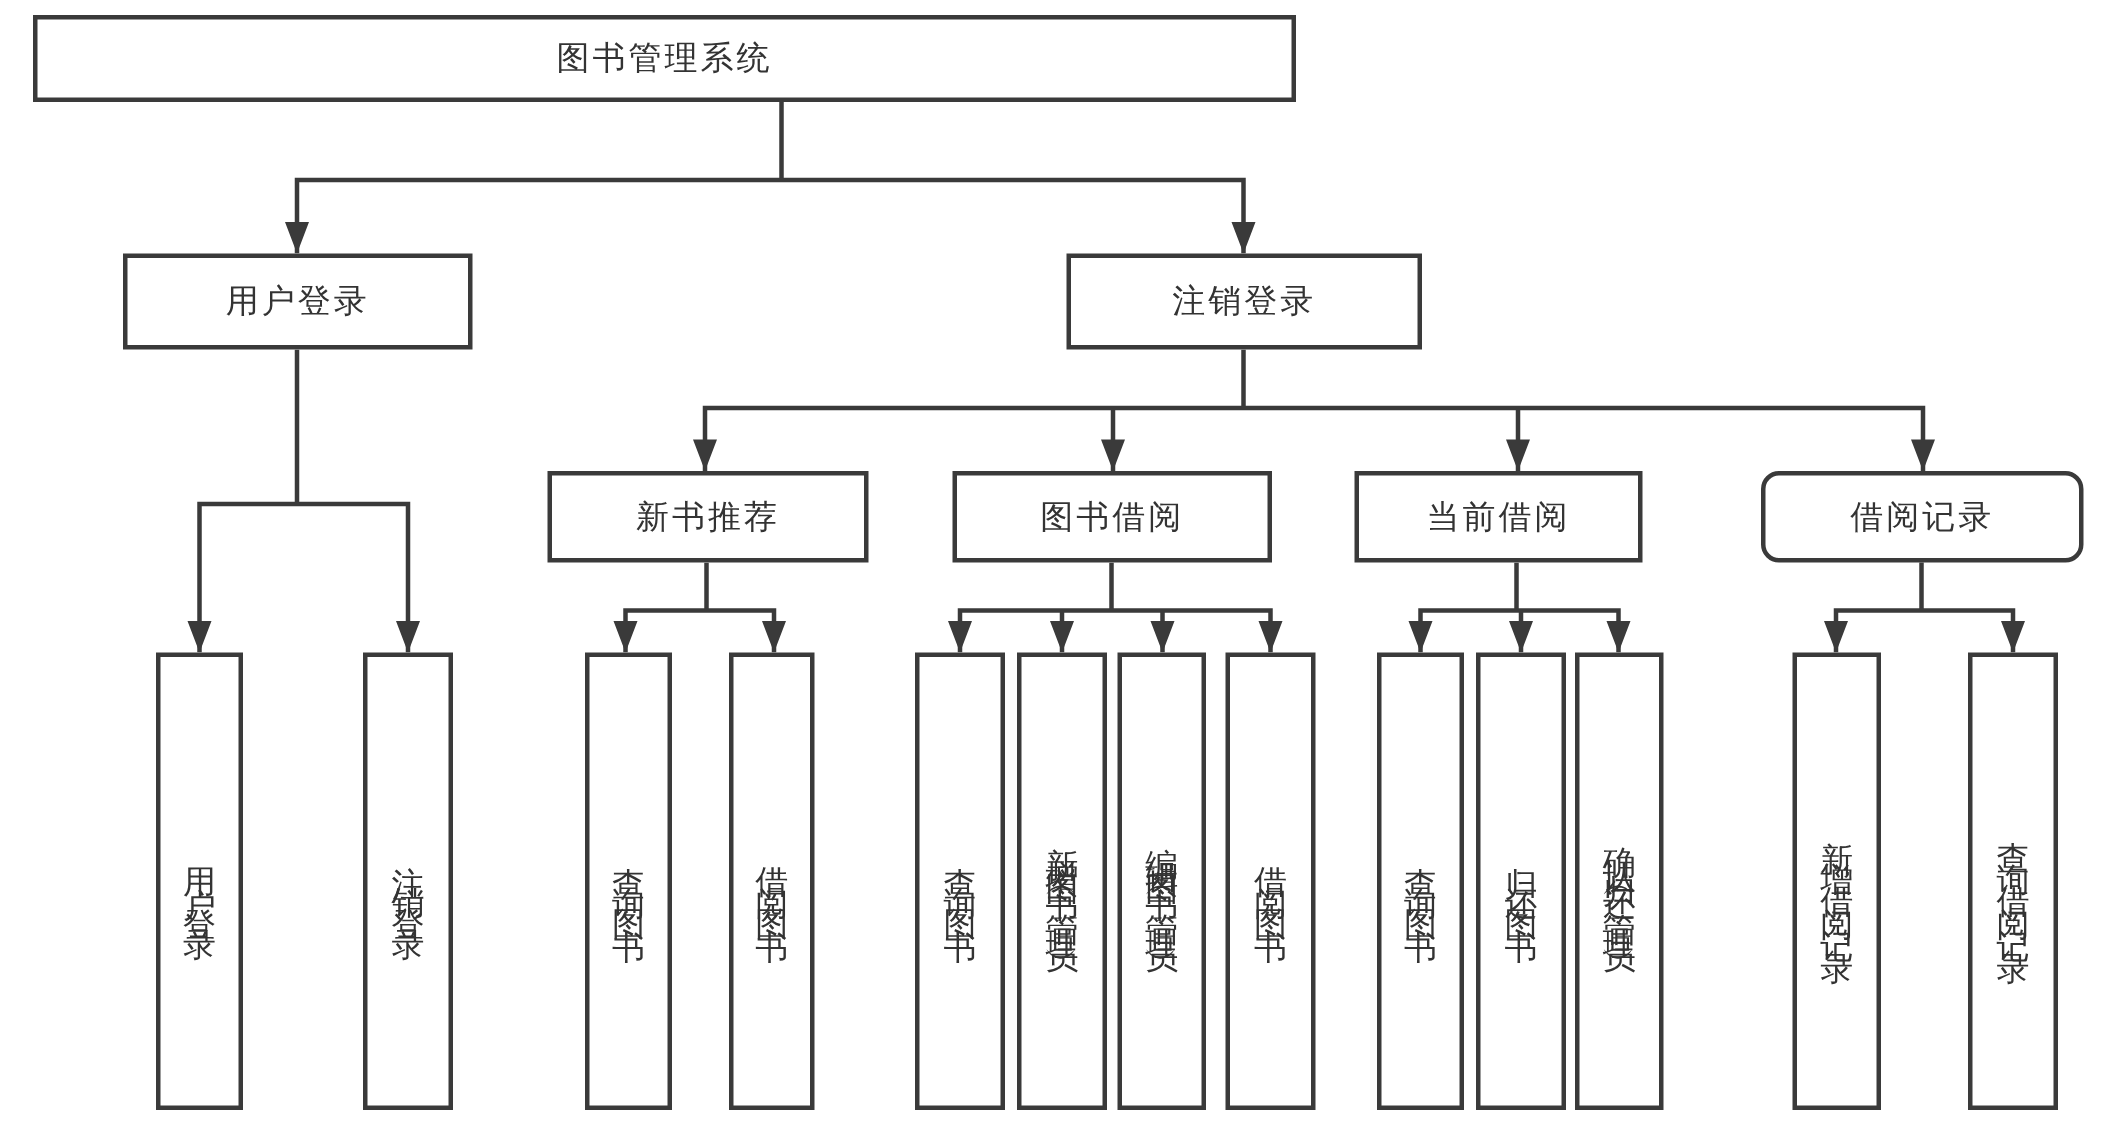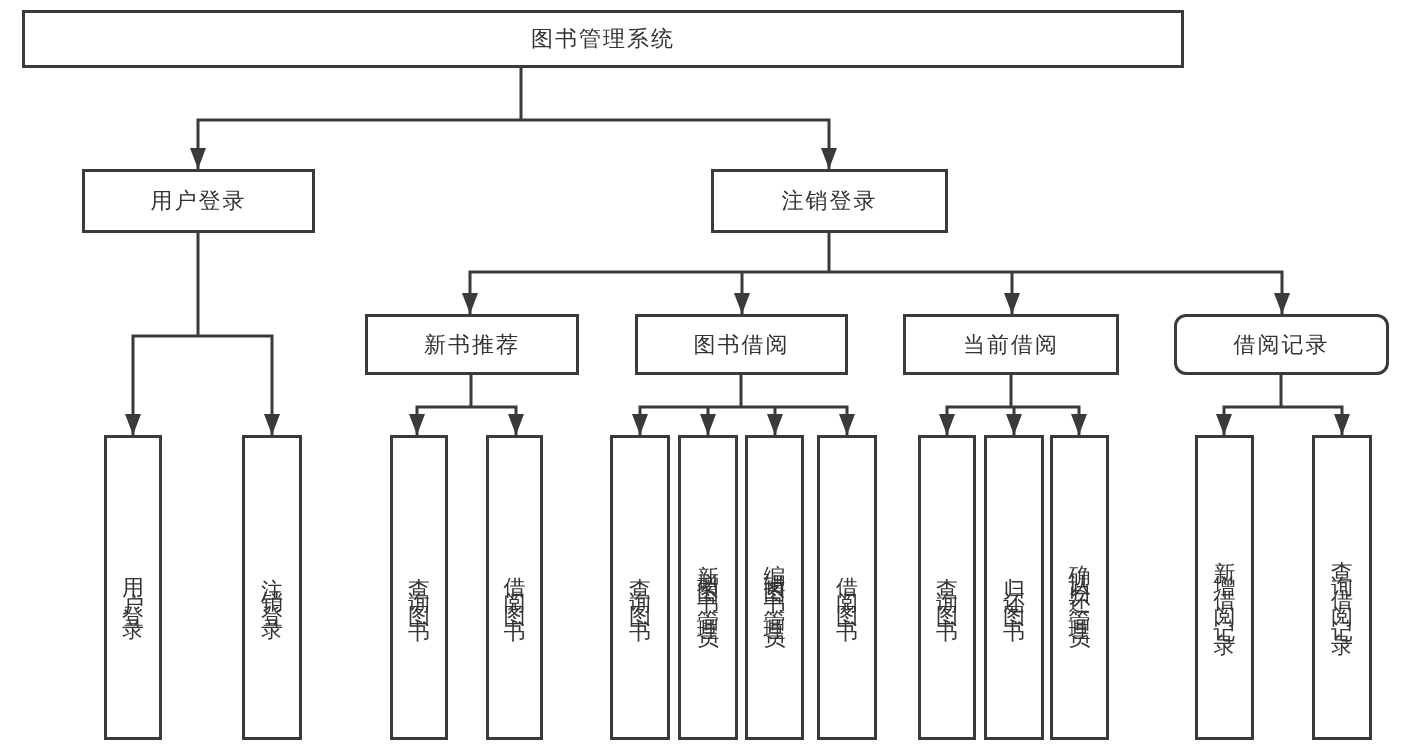--- a/index.html
+++ b/index.html
@@ -20,26 +20,26 @@
     color:var(--text);font-size:22px;font-weight:500;letter-spacing:2px;z-index:2;
   }
   .leaf{top:435px;height:305px;}
   .vtext{
     writing-mode:vertical-rl;text-orientation:mixed;
     font-size:22px;letter-spacing:14px;line-height:1;color:var(--text);
   }
   .vtext.ls-mid{letter-spacing:15px;}
   .vtext.ls-long{letter-spacing:9px;}
   
-  #root  {left:22px; top:10px; width:1162px;height:58px;}
+  #root  {left:22px; top:10px; width:842px;height:58px;}
   #n-user{left:82px; top:169px;width:233px;height:64px;}
   #n-mgmt{left:711px;top:169px;width:237px;height:64px;}
   #n-rec {left:365px;top:314px;width:214px;height:61px;}
   #n-bb  {left:635px;top:314px;width:213px;height:61px;font-family:Liberation Mono, monospace;}
-  #n-cb  {left:903px;top:314px;width:216px;height:61px;}
+  #n-cb  {left:903px;top:314px;width:192px;height:61px;}
   #n-br  {left:1174px;top:314px;width:215px;height:61px;border-radius:12px;}
   
   #l-ul {left:104px; width:58px;}
   #l-lo {left:242px; width:60px;}
   #l-nbq{left:390px; width:58px;}
   #l-nbb{left:486px; width:57px;}
   #l-bbq{left:610px; width:60px;}
   #l-bba{left:678px; width:60px;}
   #l-bbe{left:745px; width:59px;}
   #l-bbb{left:817px; width:60px;}

